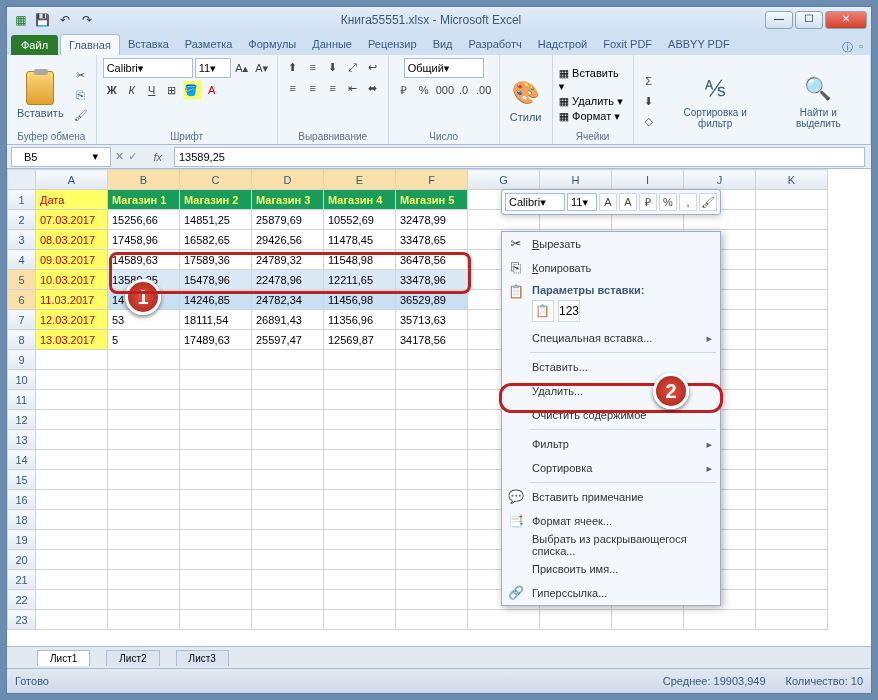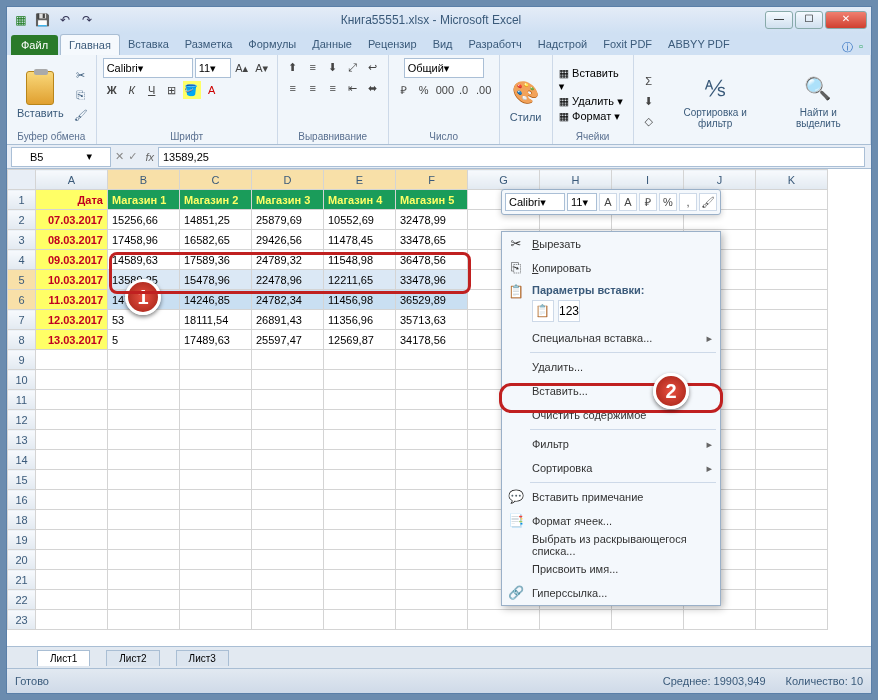--- a/index.html
+++ b/index.html
@@ -24,31 +24,31 @@
 .big-btn{display:flex;flex-direction:column;align-items:center;gap:2px;padding:2px 4px;color:#3a5a7a}
 .big-btn .ico{width:32px;height:32px;display:flex;align-items:center;justify-content:center;font-size:22px}
 .clipboard-ico{background:linear-gradient(#f9d87a,#e0a030);border:1px solid #b8851a;border-radius:3px;width:28px;height:34px;position:relative}
 .clipboard-ico::before{content:"";position:absolute;top:-3px;left:7px;width:14px;height:6px;background:#aaa;border-radius:2px}
 .mini-col{display:flex;flex-direction:column;gap:2px}
 .mini-btn{width:18px;height:18px;font-size:11px;color:#3a5a7a;text-align:center;line-height:18px}
 .font-row{display:flex;gap:2px;align-items:center}
 .font-sel{border:1px solid #aabfd6;background:#fff;height:20px;padding:0 3px;display:flex;align-items:center}
 .sm{width:18px;height:18px;border:1px solid transparent;text-align:center;line-height:16px;color:#444}
 .namebox-row{height:24px;background:#e8eef6;border-bottom:1px solid #a9bed4;display:flex;align-items:center}
-.namebox{width:100px;background:#fff;border:1px solid #aabfd6;height:20px;margin:0 4px;padding:0 18px;display:flex;align-items:center;justify-content:space-between}
-.fx-label{font-style:italic;color:#666;margin:0 4px}
+.namebox{width:100px;background:#fff;border:1px solid #aabfd6;height:20px;margin:0 4px;padding:0 12px;display:flex;align-items:center;justify-content:space-between}
+.fx-label{font-style:italic;color:#666;margin:0 12px}
 .formula-bar{flex:1;background:#fff;border:1px solid #aabfd6;height:20px;margin-right:6px;padding:0 4px;line-height:18px}
 .grid-area{flex:1;background:#fff;position:relative;overflow:hidden}
 table.sheet{border-collapse:collapse;table-layout:fixed}
 .sheet th,.sheet td{border:1px solid #d4d4d4;height:20px;font-size:11px;padding:0 4px;background:#fff}
 .sheet th{background:linear-gradient(#f7fafd,#e2e9f1);color:#3a5a7a;font-weight:normal;text-align:center}
 .sheet th.rowh{width:28px}
 .sheet th.colh{width:72px}
 .corner{background:#e8eef6!important}
-.hdr-yel{background:#ffff66!important;color:#c00020!important;font-weight:bold;text-align:right}
+.hdr-yel{background:#ffff66!important;color:#c00020!important;font-weight:normal;text-align:left}
 .hdr-grn{background:#1a9c5a!important;color:#ffff66!important;font-weight:bold;text-align:left}
 .data{text-align:left}
 .sel-row td.data{background:#dbe8f5!important}
 .sel-row2 td.data{background:#c9dff2!important}
 .colh.sel{background:#f8e0a8!important}
 .rowh.sel{background:#f8e0a8!important}
 .marker{position:absolute;width:36px;height:36px;border-radius:50%;background:radial-gradient(#e85040,#a02015);border:3px solid #fff;box-shadow:0 2px 4px rgba(0,0,0,.5);color:#fff;font-size:20px;font-weight:bold;display:flex;align-items:center;justify-content:center}
 .mini-toolbar{position:absolute;left:494px;top:20px;background:#f4f8fc;border:1px solid #9ab0c8;border-radius:3px;padding:3px;display:flex;gap:2px;align-items:center;box-shadow:0 2px 6px rgba(0,0,0,.2)}
 .mini-toolbar .sm{border:1px solid #cdd9e8;background:#fff}
 .ctx-menu{position:absolute;left:494px;top:62px;width:220px;background:#f4f8fc;border:1px solid #9ab0c8;box-shadow:2px 2px 8px rgba(0,0,0,.3)}
@@ -591,24 +591,24 @@
       <div class="ctx-hdr"><span class="ctx-ico" style="left:6px">📋</span><span>Параметры вставки:</span></div>
       <div class="paste-opts">
         <div class="paste-opt">📋</div>
         <div class="paste-opt">123</div>
       </div>
       <div class="ctx-item ctx-sub">
           <span>Специальная вставка...</span>
         </div>
       <div class="ctx-sep"></div>
       <div class="ctx-item">
+          <span>Вставить...</span>
+        </div>
+      <div class="ctx-item">
           <span>Удалить...</span>
-        </div>
-      <div class="ctx-item">
-          <span>Вставить...</span>
         </div>
       <div class="ctx-item">
           <span>Очистить содержимое</span>
         </div>
       <div class="ctx-sep"></div>
       <div class="ctx-item ctx-sub">
           <span>Фильтр</span>
         </div>
       <div class="ctx-item ctx-sub">
           <span>Сортировка</span>

